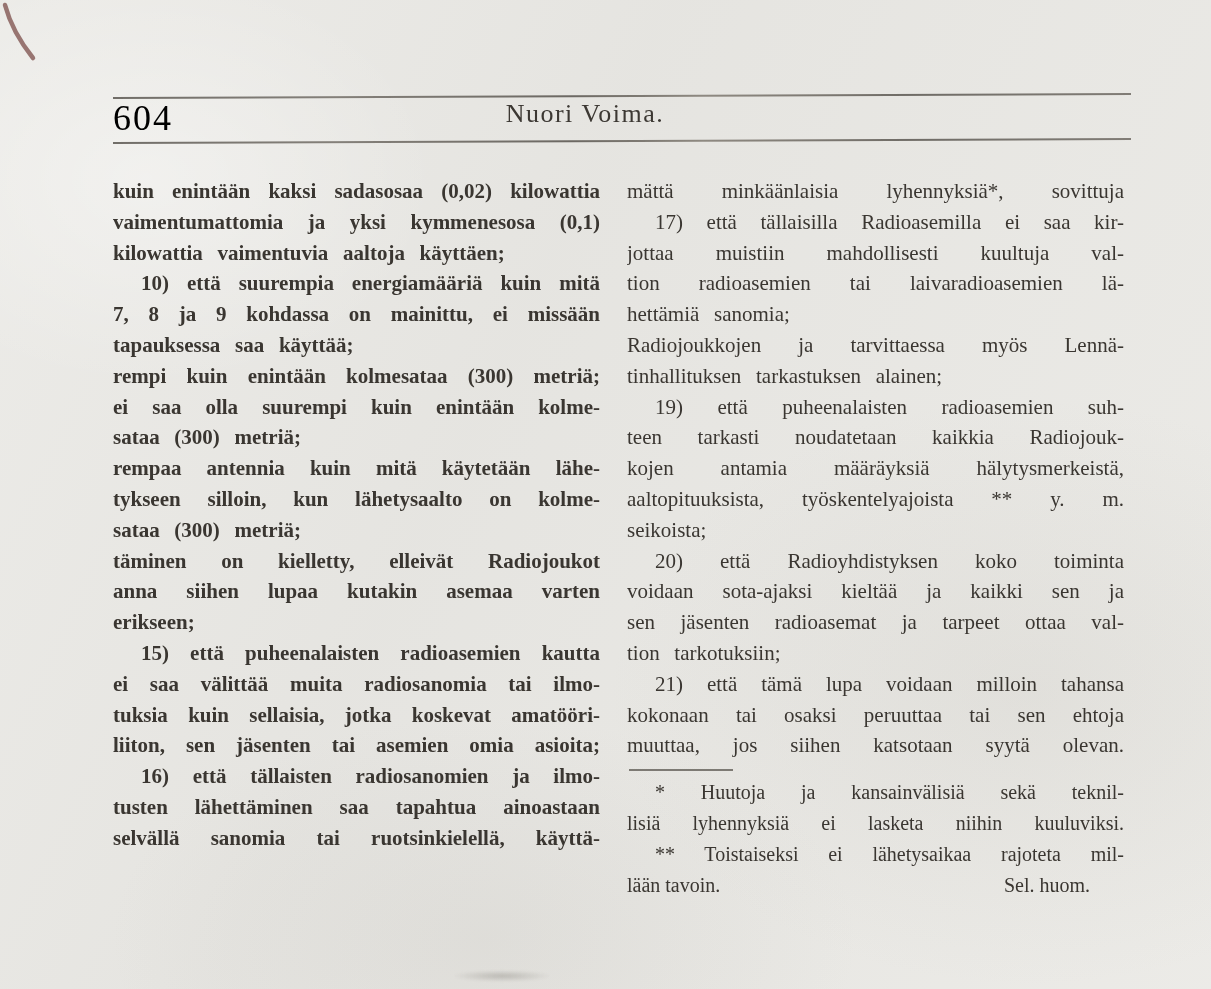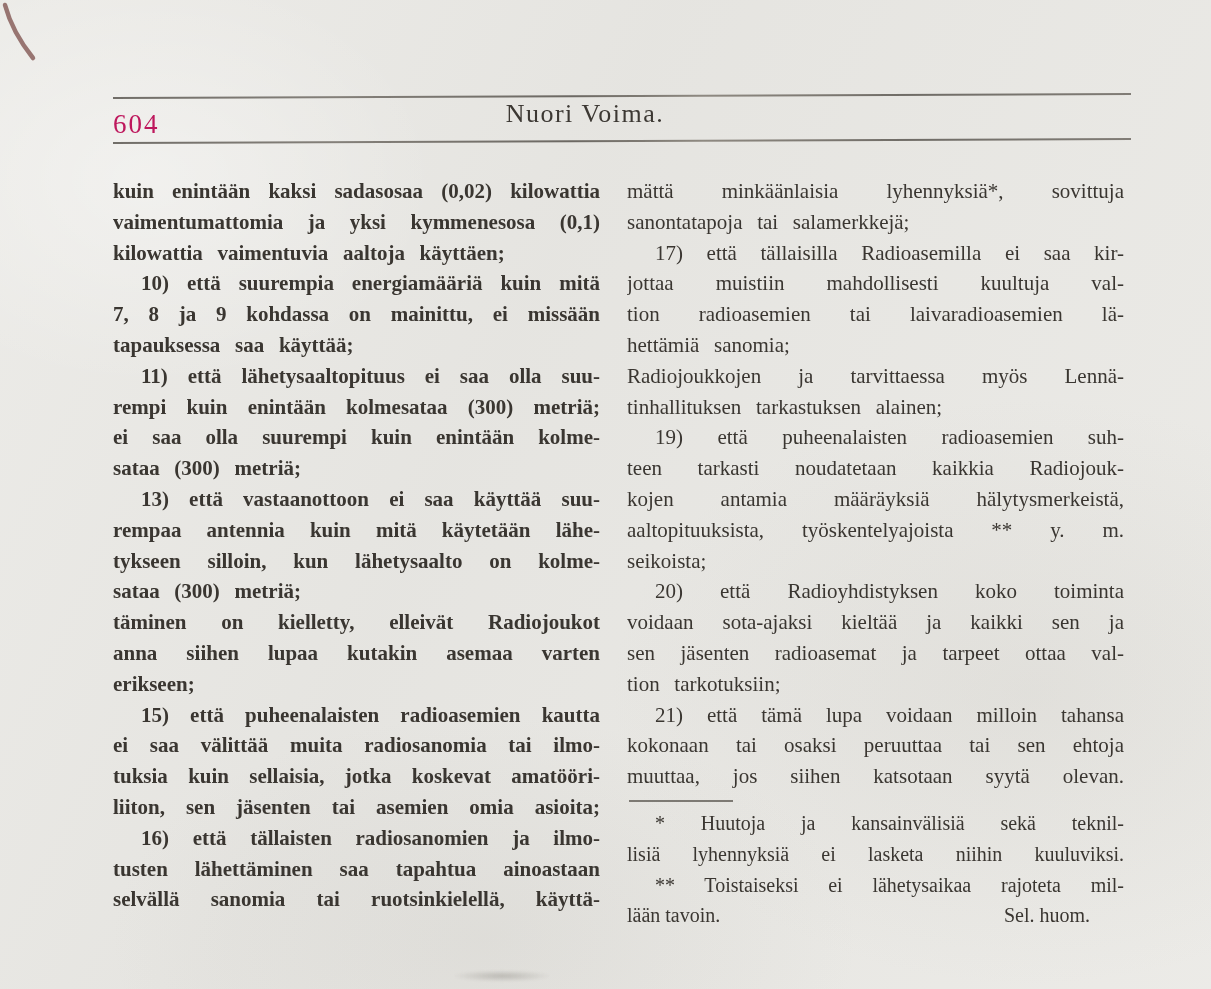--- a/index.html
+++ b/index.html
@@ -21,21 +21,21 @@
   .corner-mark { position:absolute; left:0; top:2px; opacity:.8; }
   .rule {
     position:absolute; left:113px; width:1018px; height:2px;
     background:linear-gradient(90deg,#55514b 0%,#6e6962 22%,#514d47 45%,#7b756c 58%,#55514b 78%,#6a655e 100%);
     opacity:.82; transform:rotate(-0.22deg);
   }
   .rule-top { top:95px; }
   .rule-bottom { top:140px; }
   .pagenum {
     position:absolute; left:113px; top:97px;
-    font-size:27px; letter-spacing:2px; color:#be185d;margin-top:12px;
+    font-size:36px; letter-spacing:2px; color:#000000;
   }
   .title {
     position:absolute; left:420px; top:99px; width:330px; text-align:center;
     font-size:26px; letter-spacing:1.5px; color:#3c3833;
   }
   .col { position:absolute; top:176px; font-size:21px; }
   .col-left  { left:113px; width:487px;font-weight:bold; }
   .col-right { left:627px; width:497px; }
   .line {
     height:30.8px; line-height:30.8px; overflow:hidden;
@@ -74,44 +74,41 @@
 <div class="title">Nuori Voima.</div>
 <div class="rule rule-bottom"></div>
 
 <div class="col col-left" id="col-left">
     <div class="line">kuin enintään kaksi sadasosaa (0,02) kilowattia</div>
     <div class="line">vaimentumattomia ja yksi kymmenesosa (0,1)</div>
     <div class="line end wide">kilowattia vaimentuvia aaltoja käyttäen;</div>
     <div class="line indent">10) että suurempia energiamääriä kuin mitä</div>
     <div class="line">7, 8 ja 9 kohdassa on mainittu, ei missään</div>
     <div class="line end wide">tapauksessa saa käyttää;</div>
-    <div class="line indent">11) että lähetysaaltopituus ei saa olla suu-</div>
     <div class="line">rempi kuin enintään kolmesataa (300) metriä;</div>
     <div class="line">ei saa olla suurempi kuin enintään kolme-</div>
     <div class="line end wide">sataa (300) metriä;</div>
-    <div class="line indent">13) että vastaanottoon ei saa käyttää suu-</div>
     <div class="line">rempaa antennia kuin mitä käytetään lähe-</div>
     <div class="line">tykseen silloin, kun lähetysaalto on kolme-</div>
     <div class="line end wide">sataa (300) metriä;</div>
     <div class="line">täminen on kielletty, elleivät Radiojoukot</div>
     <div class="line">anna siihen lupaa kutakin asemaa varten</div>
     <div class="line end">erikseen;</div>
     <div class="line indent">15) että puheenalaisten radioasemien kautta</div>
     <div class="line">ei saa välittää muita radiosanomia tai ilmo-</div>
     <div class="line">tuksia kuin sellaisia, jotka koskevat amatööri-</div>
     <div class="line">liiton, sen jäsenten tai asemien omia asioita;</div>
     <div class="line indent">16) että tällaisten radiosanomien ja ilmo-</div>
     <div class="line">tusten lähettäminen saa tapahtua ainoastaan</div>
     <div class="line">selvällä sanomia tai ruotsinkielellä, käyttä-</div>
   </div>
 
 <div class="col col-right" id="col-right">
   <div id="right-body">
       <div class="line">mättä minkäänlaisia lyhennyksiä*, sovittuja</div>
-      <div class="line end wide">sanontatapoja tai salamerkkejä;</div>
       <div class="line indent">17) että tällaisilla Radioasemilla ei saa kir-</div>
       <div class="line">jottaa muistiin mahdollisesti kuultuja val-</div>
       <div class="line">tion radioasemien tai laivaradioasemien lä-</div>
       <div class="line end wide">hettämiä sanomia;</div>
       <div class="line">Radiojoukkojen ja tarvittaessa myös Lennä-</div>
       <div class="line end wide">tinhallituksen tarkastuksen alainen;</div>
       <div class="line indent">19) että puheenalaisten radioasemien suh-</div>
       <div class="line">teen tarkasti noudatetaan kaikkia Radiojouk-</div>
       <div class="line">kojen antamia määräyksiä hälytysmerkeistä,</div>
       <div class="line">aaltopituuksista, työskentelyajoista ** y. m.</div>

